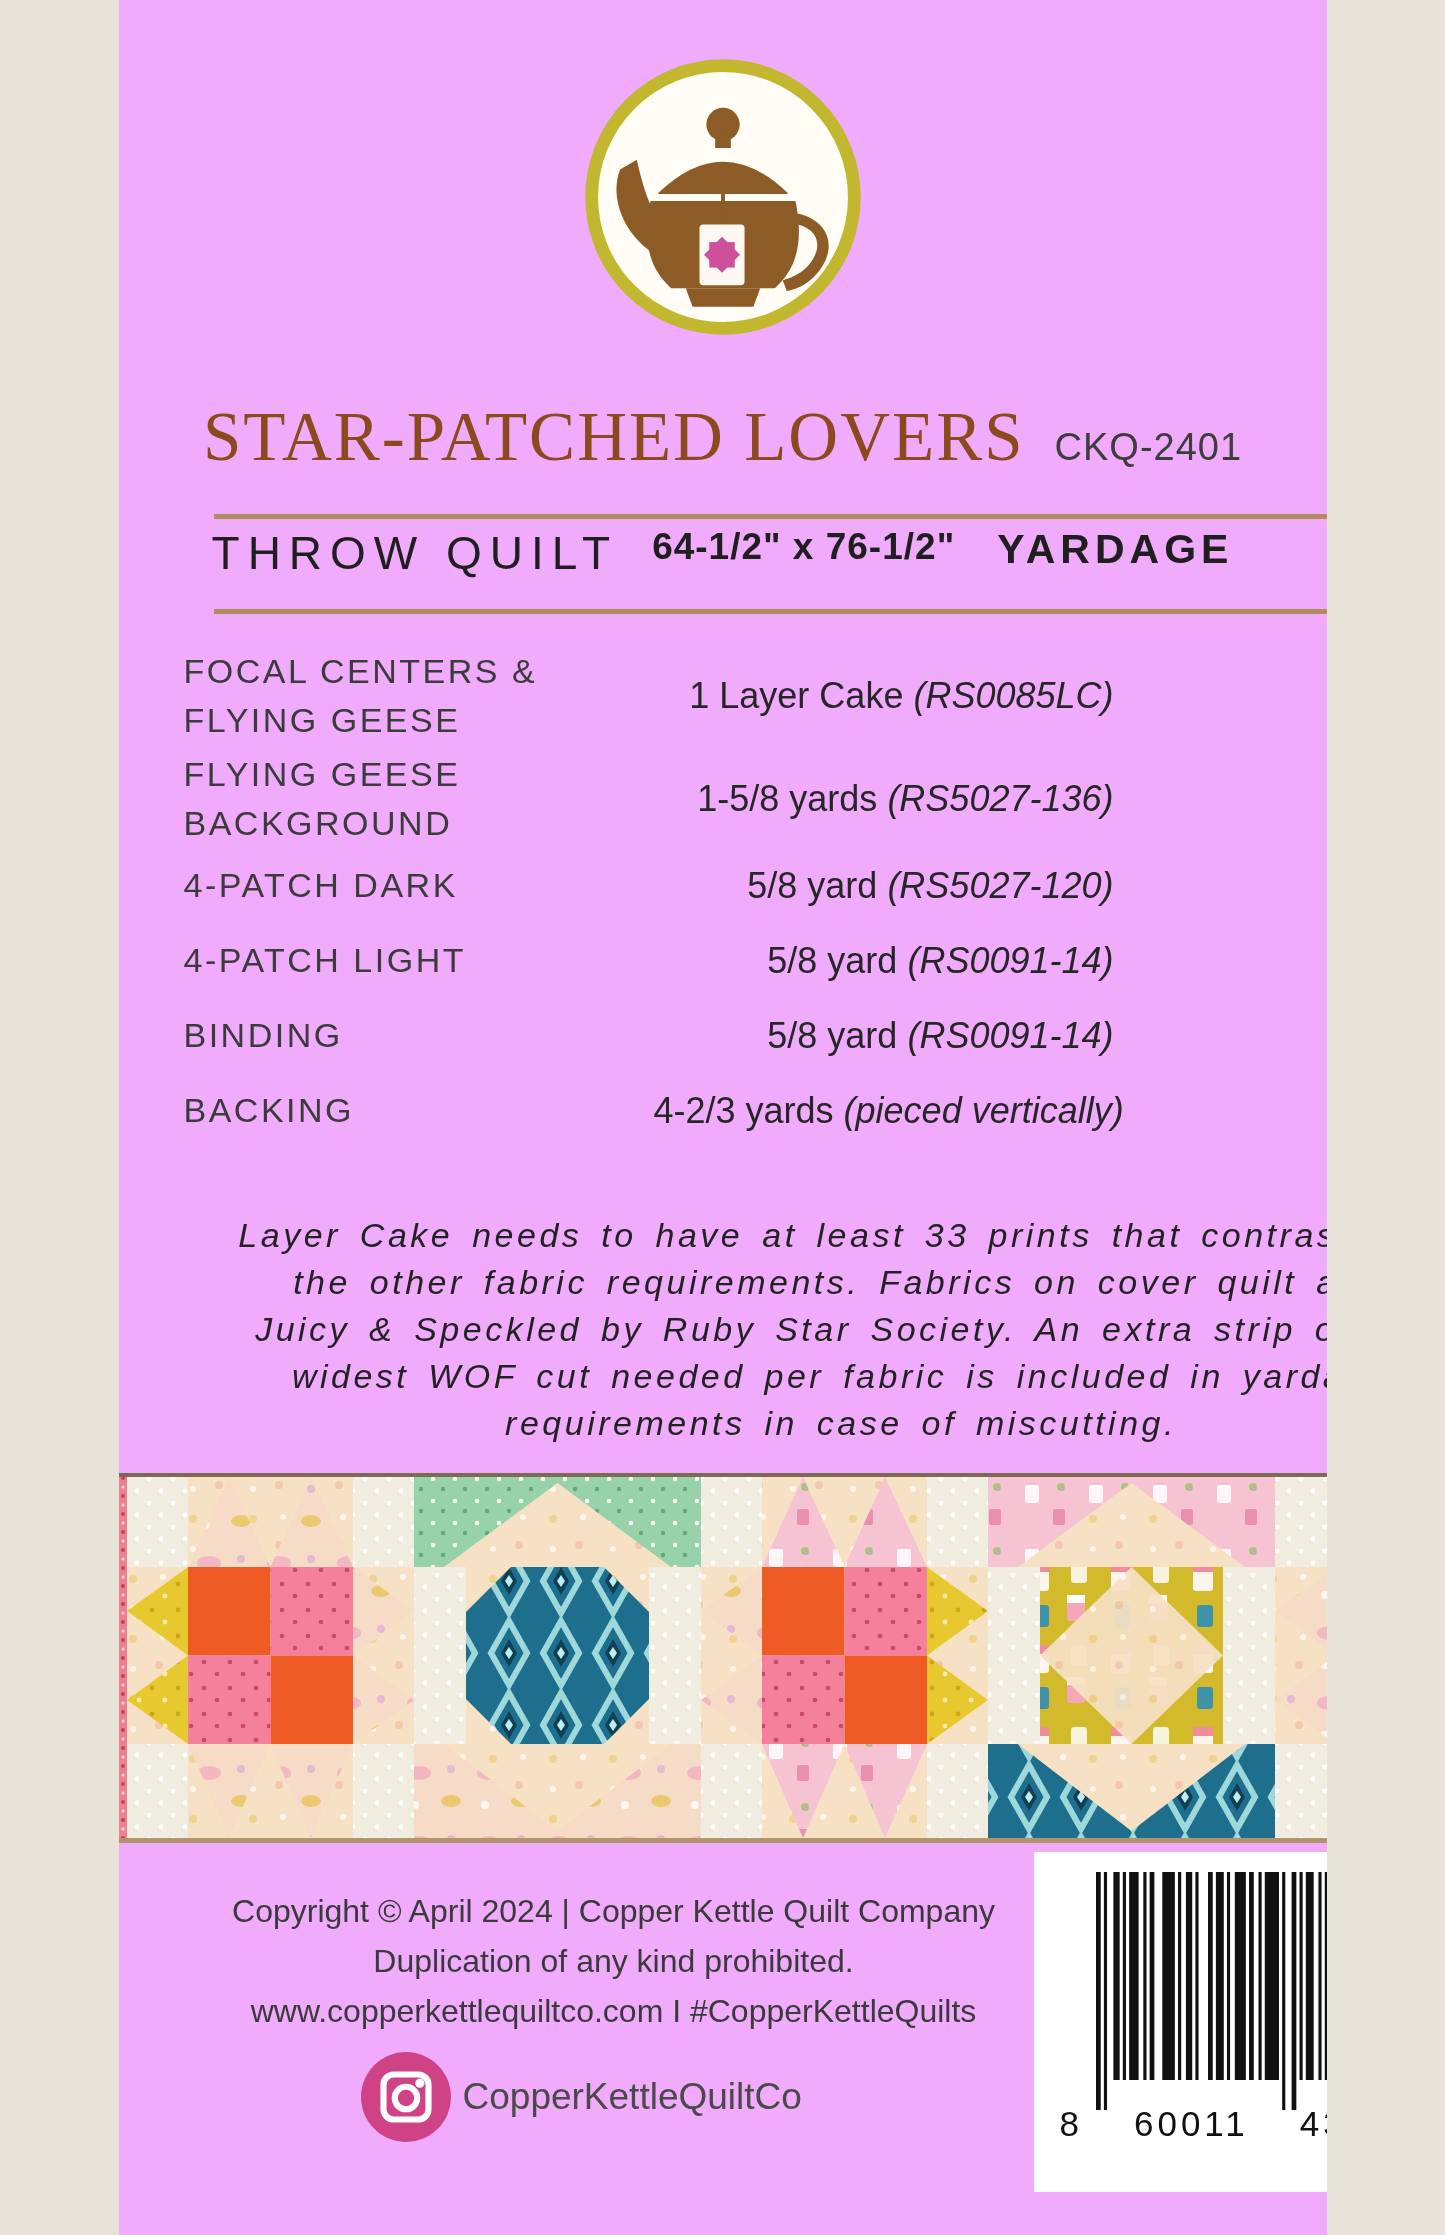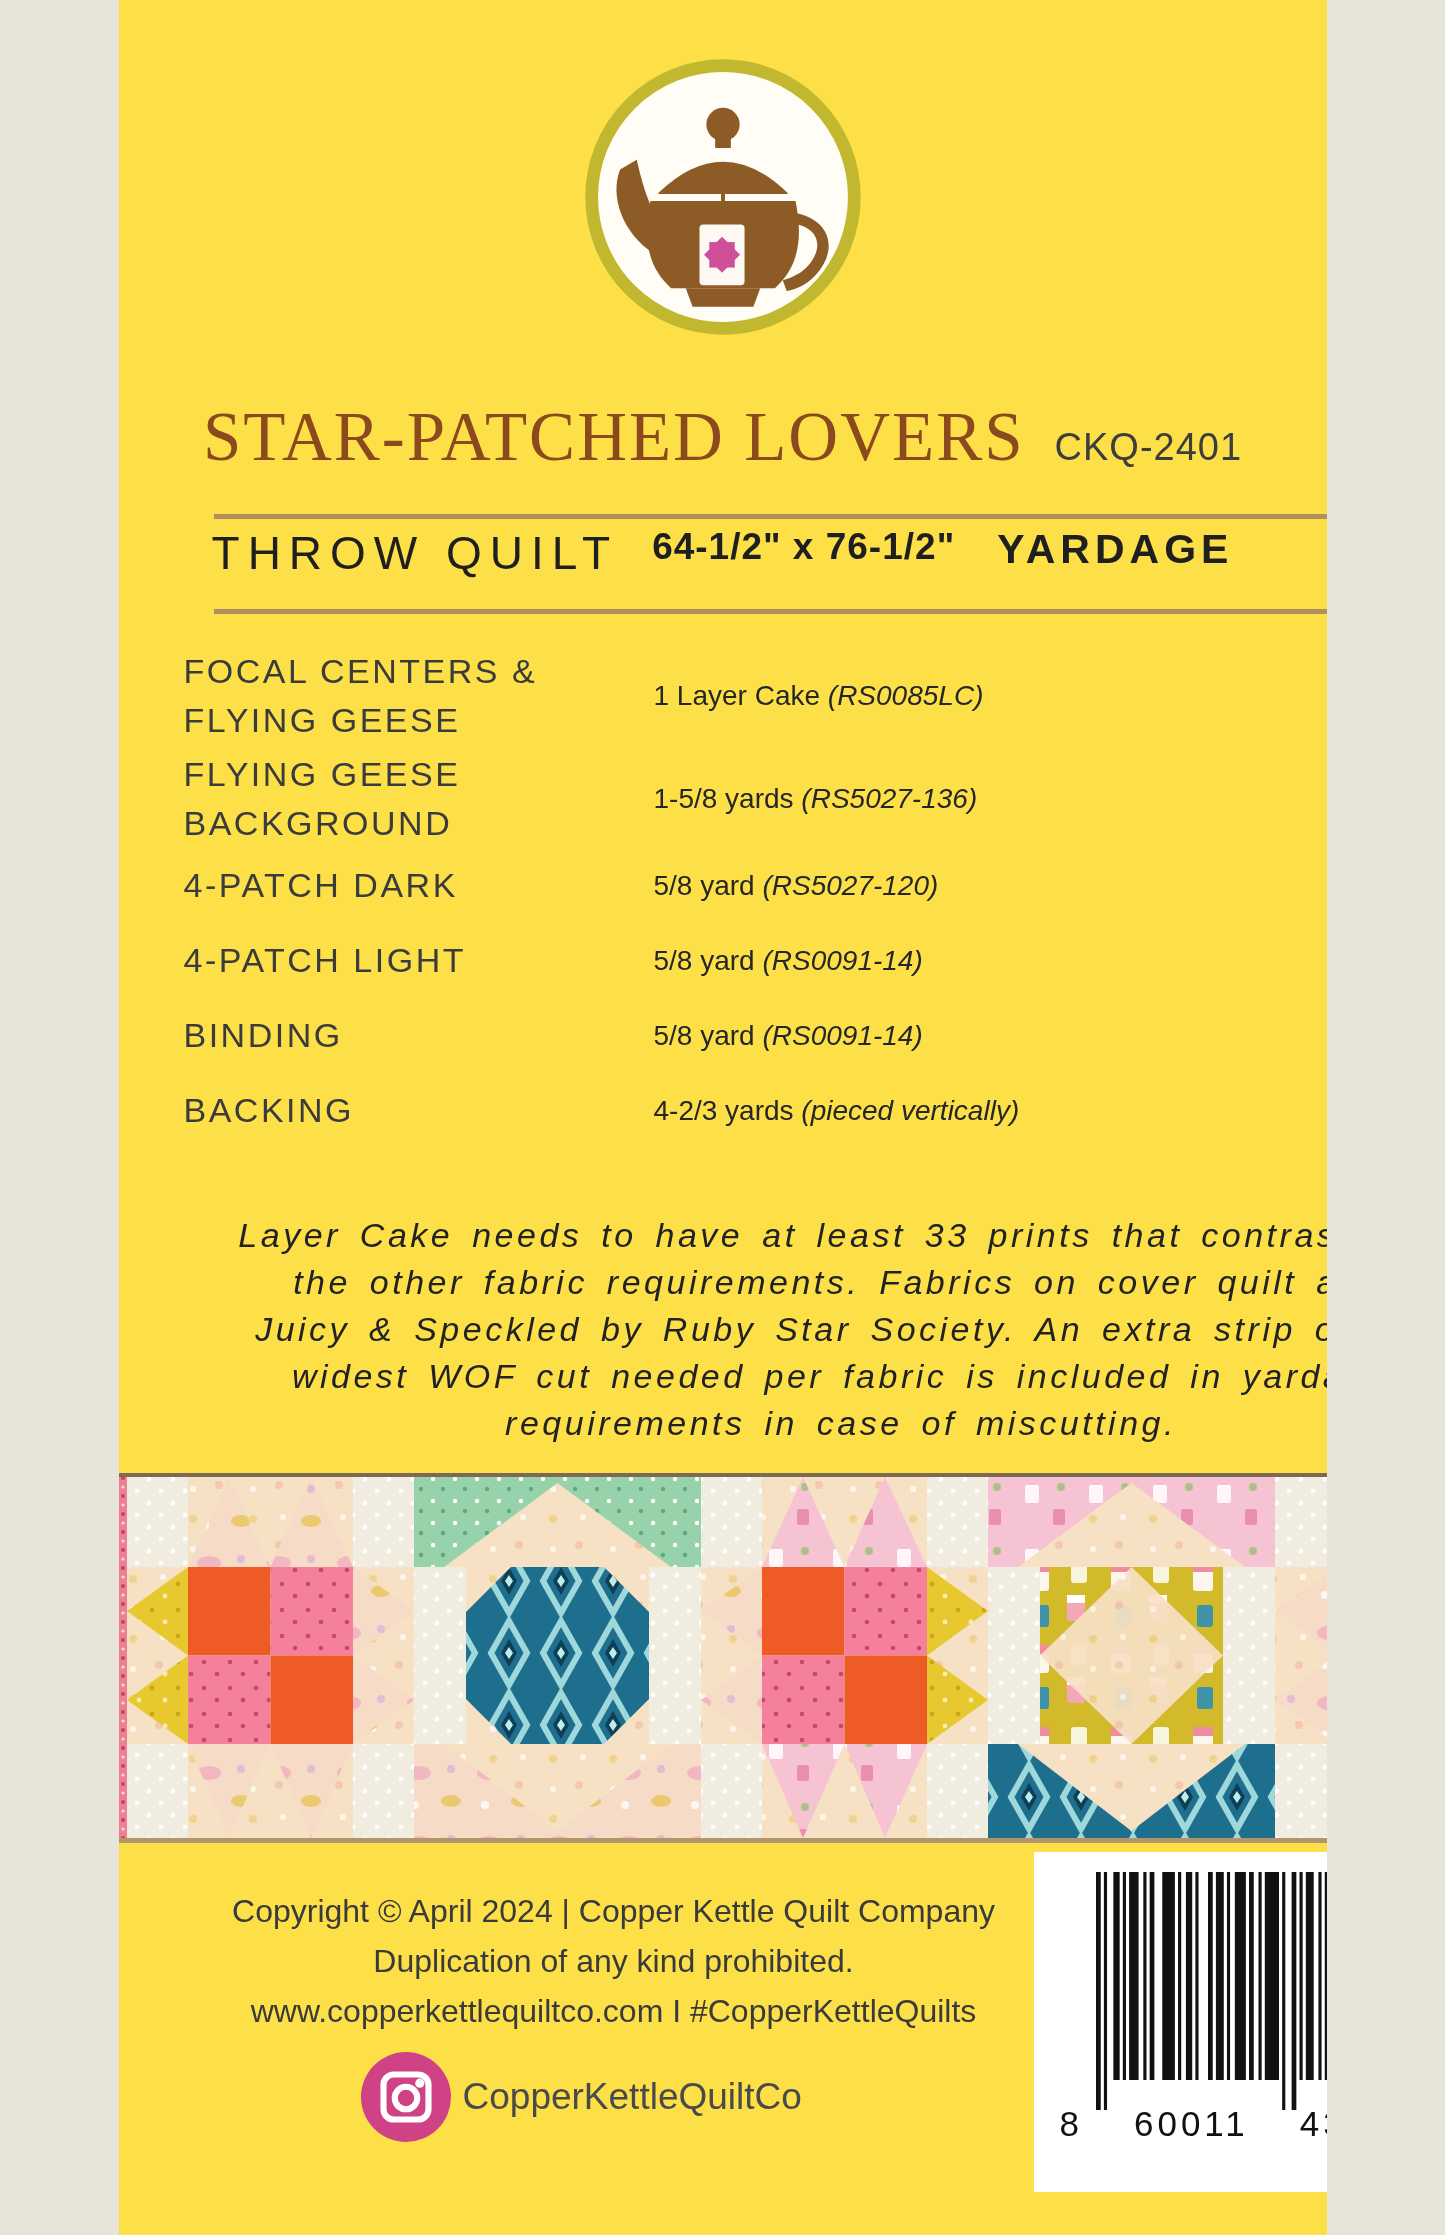--- a/index.html
+++ b/index.html
@@ -1,20 +1,20 @@
 <!DOCTYPE html>
 <html><head>
 <meta charset="utf-8">
 <style>
   html,body{margin:0;padding:0;background:#e8e4da;}
   .page{
     position:relative;
     width:1208px;height:2235px;
     margin:0 auto;
-    background:#fde047;
+    background:#f0abfc;
     font-family:"Liberation Sans",sans-serif;
     color:#2b2b2b;
     overflow:hidden;
   }
   
   .logo{position:absolute;top:50px;left:50%;transform:translateX(-50%);width:294px;height:294px;}
   
   .title-row{position:absolute;top:398px;left:0;width:100%;display:flex;justify-content:center;align-items:baseline;}
   .title{font-family:"Liberation Serif",serif;font-size:69px;font-weight:400;color:#8b4a1d;letter-spacing:2px;white-space:nowrap;}
   .pattern-code{font-size:38px;color:#3d3d3d;margin-left:30px;letter-spacing:1px;}
@@ -24,21 +24,21 @@
   
   .subtitle-row{position:absolute;top:526px;left:0;width:100%;height:82px;display:flex;justify-content:center;align-items:flex-start;}
   .quilt-type{font-size:46px;letter-spacing:8px;color:#1f1f1f;}
   .dimensions{font-size:37px;font-weight:bold;color:#1f1f1f;margin-left:34px;letter-spacing:1px;}
   .yardage-label{font-size:41px;font-weight:bold;color:#1f1f1f;margin-left:42px;letter-spacing:5px;}
   
   .yardage-table{position:absolute;top:642px;left:65px;width:1320px;}
   .yr-row{display:flex;align-items:center;min-height:75px;}
   .yr-row:first-child{min-height:108px;}
   .yr-label{width:470px;font-size:34px;font-weight:normal;letter-spacing:2.5px;color:#3b3b3b;white-space:pre-line;line-height:1.45;}
-  .yr-value{width:460px;font-size:28px;color:#262626;text-align:left;white-space:nowrap;}
+  .yr-value{width:460px;font-size:36px;color:#262626;text-align:right;white-space:nowrap;}
   .yr-value .it{font-style:italic;}
   
   .note-paragraph{
     position:absolute;top:1212px;left:20px;width:1405px;
     text-align:center;font-size:34px;font-style:italic;font-weight:500;
     letter-spacing:3.5px;word-spacing:6px;line-height:47px;color:#222;
     white-space:pre-line;
   }
   
   .quilt-strip{position:absolute;top:1473px;left:0;width:1445px;height:370px;}

